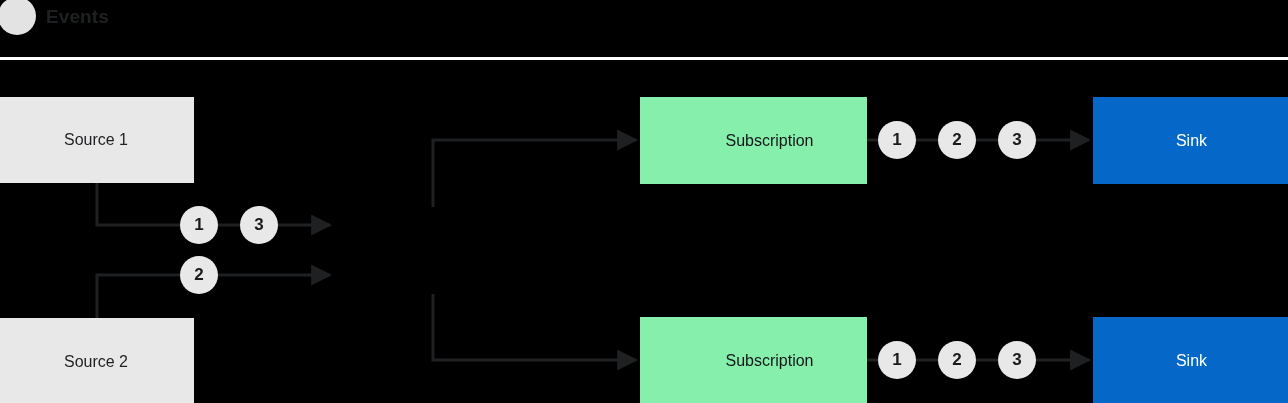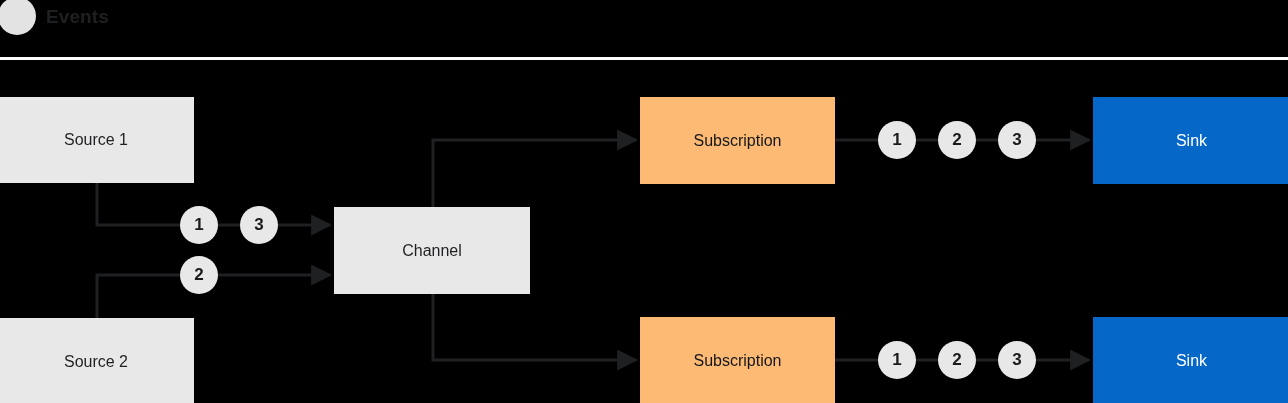--- a/index.html
+++ b/index.html
@@ -62,22 +62,23 @@
     justify-content: center;
     font-size: 16px;
     line-height: 1.2;
     white-space: nowrap;
   }
   .node-gray {
     background: #e8e8e8;
     color: #1f2022;
   }
   .node-blue-light {
-    background: #fdba74;
+    background: #86efac;
     color: #14171a;
+    padding-left: 32px;
   }
   .node-blue {
     background: #0568c8;
     color: #ffffff;
   }
 
   
   #node-source1  { left: -2px;   top: 97px;  width: 196px; height: 86px; }
   #node-source2  { left: -2px;   top: 318px; width: 196px; height: 88px; }
   #node-channel  { left: 334px;  top: 207px; width: 196px; height: 87px; }
@@ -136,21 +137,20 @@
       <path d="M 433 294 L 433 360 L 636 360" marker-end="url(#arrow)"></path>
 
       <path d="M 835 140 L 1089 140" marker-end="url(#arrow)"></path>
 
       <path d="M 835 360 L 1089 360" marker-end="url(#arrow)"></path>
     </g>
   </svg>
 
   <div class="node node-gray" id="node-source1">Source 1</div>
   <div class="node node-gray" id="node-source2">Source 2</div>
-  <div class="node node-gray" id="node-channel">Channel</div>
   <div class="node node-blue-light" id="node-sub-top">Subscription</div>
   <div class="node node-blue-light" id="node-sub-bot">Subscription</div>
   <div class="node node-blue" id="node-sink-top">Sink</div>
   <div class="node node-blue" id="node-sink-bot">Sink</div>
 
   <div class="token" style="left:180px; top:206px;">1</div>
   <div class="token" style="left:240px; top:206px;">3</div>
 
   <div class="token" style="left:180px; top:256px;">2</div>
 

